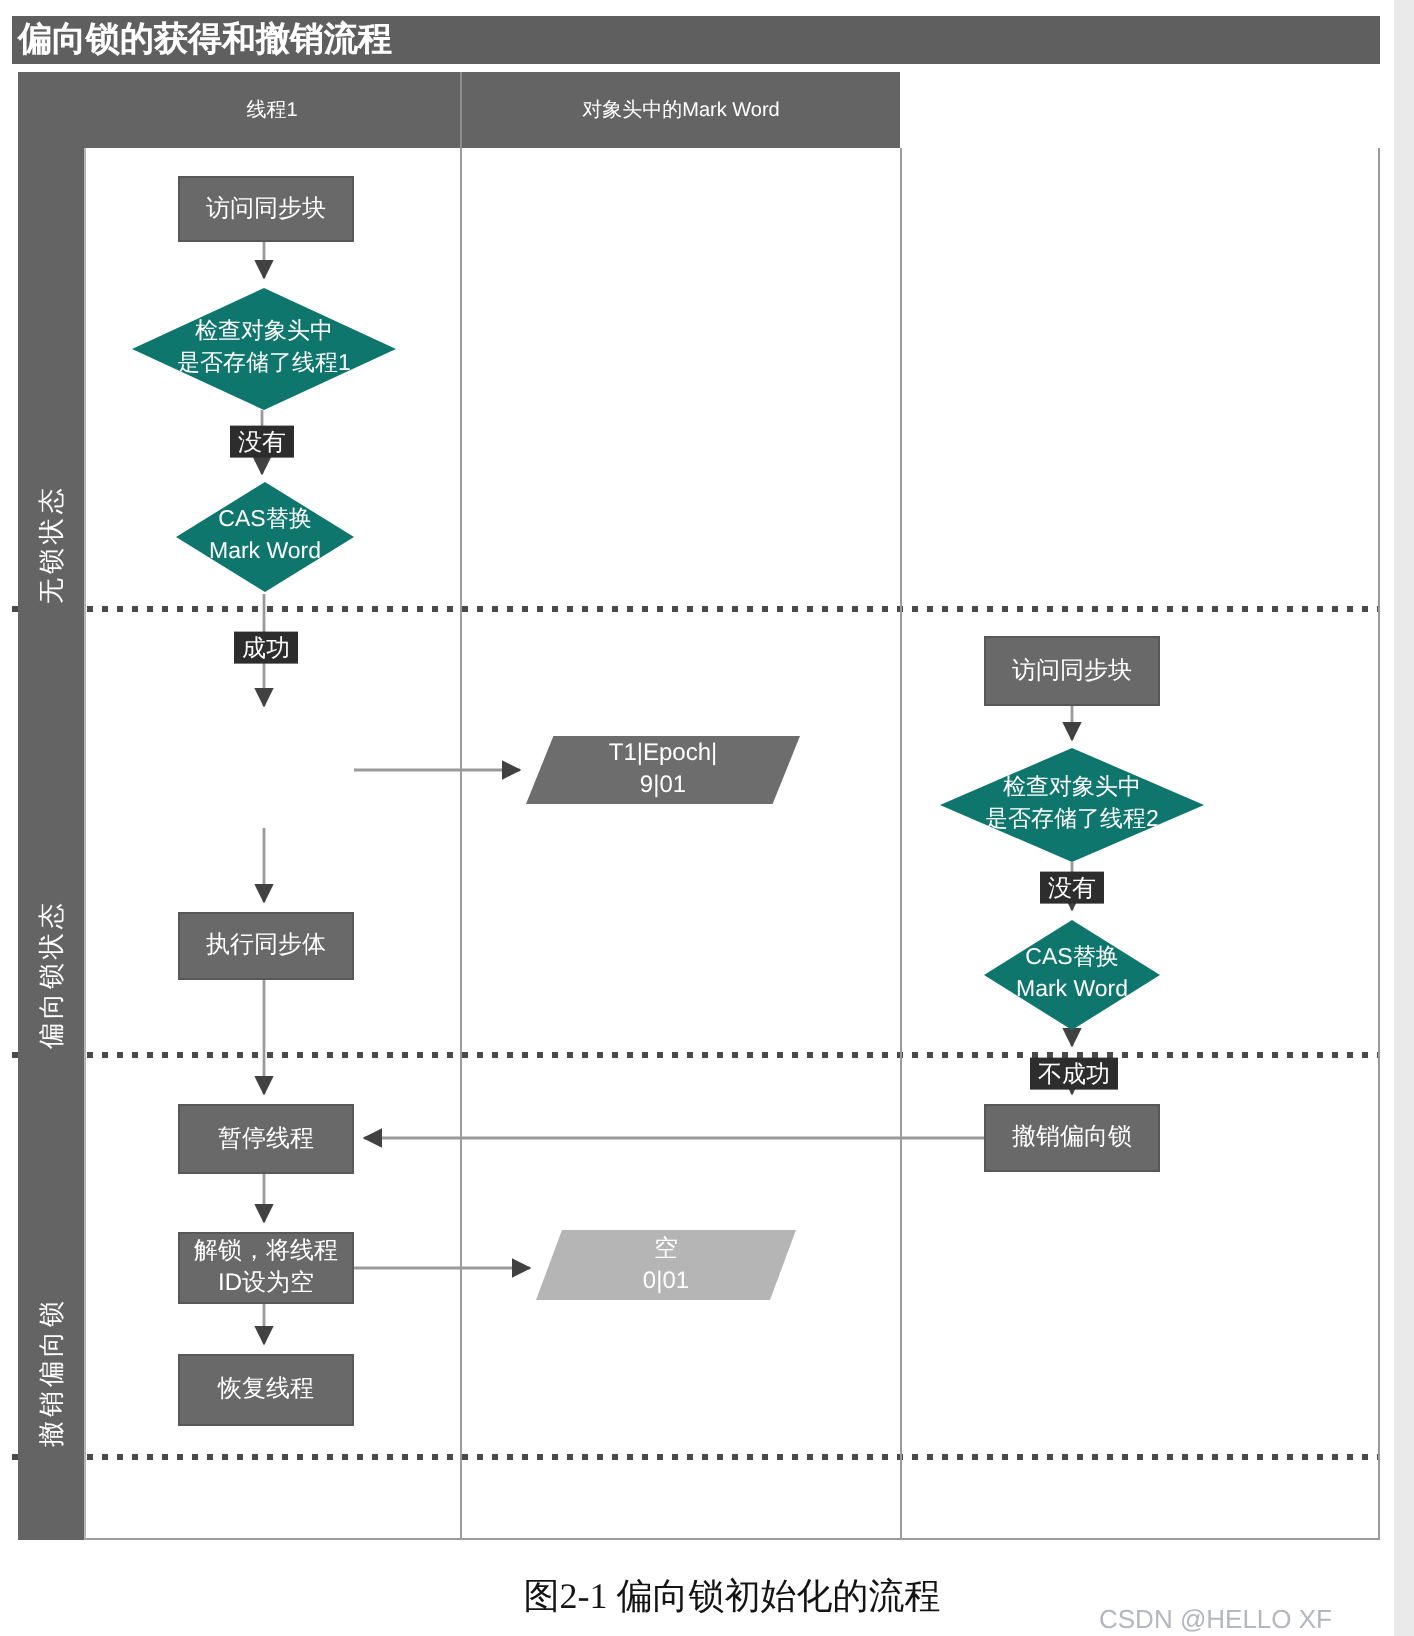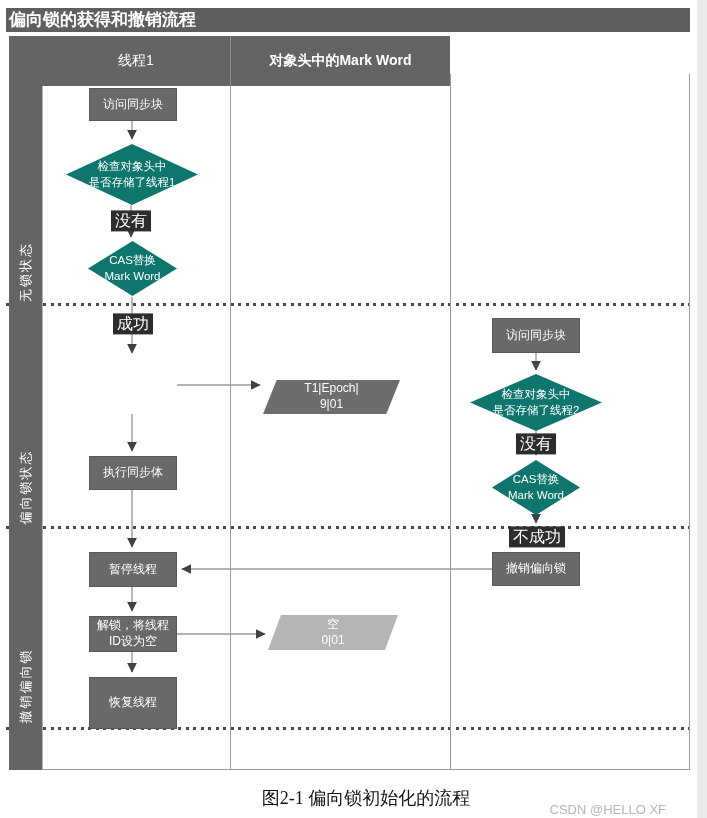--- a/index.html
+++ b/index.html
@@ -8,41 +8,41 @@
   .right-strip{position:absolute;left:697px;top:0;width:10px;height:818px;background:#eaeaea;z-index:0;}
   .title-bar{position:absolute;left:6px;top:8px;width:684px;height:24px;background:#5f5f5f;color:#fff;
              font-size:17px;font-weight:bold;line-height:24px;padding-left:3px;box-sizing:border-box;z-index:2;}
   
   .dash{position:absolute;left:6px;width:684px;height:3px;z-index:1;
         background:repeating-linear-gradient(90deg,#4a4a4a 0 3px,transparent 3px 7.5px);}
   .dash1{top:303px;} .dash2{top:526px;} .dash3{top:727px;}
   .sidebar{position:absolute;left:9px;top:36px;width:33px;height:734px;background:#646464;z-index:2;}
   .rot-label{position:absolute;color:#fff;font-size:13px;white-space:nowrap;letter-spacing:2px;
              transform:translate(-50%,-50%) rotate(-90deg);z-index:3;}
-  .hdr{position:absolute;top:36px;height:50px;background:#646464;color:#fff;font-size:14px;
+  .hdr{position:absolute;top:36px;height:38px;background:#646464;color:#fff;font-size:10px;
        display:flex;align-items:center;justify-content:center;box-sizing:border-box;z-index:2;}
   .hdr2,.hdr3{border-left:1px solid #8d8d8d;}
   .frame{position:absolute;left:42px;top:74px;width:648px;height:696px;box-sizing:border-box;
          border-right:1px solid #9c9c9c;border-bottom:1px solid #9c9c9c;border-left:1px solid #b5b5b5;z-index:1;}
   .vdiv{position:absolute;top:74px;width:1px;height:696px;background:#9c9c9c;z-index:1;}
   svg.wires{position:absolute;left:0;top:0;z-index:4;pointer-events:none;}
   .node{position:absolute;background:#696969;border:1px solid #585858;color:#fff;font-size:12px;
         display:flex;flex-direction:column;align-items:center;justify-content:center;
         text-align:center;line-height:1.3;box-sizing:border-box;z-index:5;}
   .diamond{position:absolute;background:#0f766e;color:#fff;font-size:11.5px;
            clip-path:polygon(50% 0,100% 50%,50% 100%,0 50%);
            display:flex;flex-direction:column;align-items:center;justify-content:center;
            text-align:center;line-height:1.35;z-index:5;}
   .para{position:absolute;color:#fff;font-size:12px;
         clip-path:polygon(10% 0,100% 0,90% 100%,0 100%);
         display:flex;flex-direction:column;align-items:center;justify-content:center;
         text-align:center;line-height:1.3;z-index:5;}
-  .para-dark{background:#6d6d6d;margin-top:12px;}
+  .para-dark{background:#6d6d6d;}
   .para-light{background:#b5b5b5;}
-  .chip{position:absolute;background:#2d2d2d;color:#fff;font-size:16px;padding:1px 4px;
+  .chip{position:absolute;background:#2d2d2d;color:#fff;font-size:12px;padding:1px 4px;
         white-space:nowrap;transform:translate(-50%,-50%);z-index:6;line-height:1.2;}
   .caption{position:absolute;left:42px;top:786px;width:648px;text-align:center;color:#141414;
            font-size:18px;font-family:"Liberation Serif","DejaVu Serif",serif;z-index:2;}
   .watermark{position:absolute;right:41px;top:790px;color:#b4b7bb;font-size:13px;z-index:2;margin-top:12px;}
   .line{display:block;}
 </style>
 </head>
 <body>
 
 <div class="stage">
@@ -54,21 +54,21 @@
   <div class="dash dash1"></div>
   <div class="dash dash2"></div>
   <div class="dash dash3"></div>
 
   <div class="sidebar"></div>
   <div class="rot-label" style="left:26px;top:272px;">无锁状态</div>
   <div class="rot-label" style="left:26px;top:487px;">偏向锁状态</div>
   <div class="rot-label" style="left:26px;top:686px;">撤销偏向锁</div>
 
   <div class="hdr hdr1" style="left:42px;width:188px;">线程1</div>
-  <div class="hdr hdr2" style="left:230px;width:220px;font-weight:bold;">对象头中的Mark Word</div>
+  <div class="hdr hdr2" style="left:230px;width:220px;">对象头中的Mark Word</div>
 
   <div class="frame"></div>
   <div class="vdiv" style="left:230px;"></div>
   <div class="vdiv" style="left:450px;"></div>
 
   <svg class="wires" width="707" height="818">
     <defs>
       <marker id="ah" markerWidth="8" markerHeight="8" refX="6.5" refY="3.5" orient="auto">
         <path d="M0,0 L7,3.5 L0,7 Z" fill="#414141"></path>
       </marker>
@@ -116,21 +116,21 @@
 
   <div class="node" style="left:89px;top:456px;width:88px;height:34px;">
     <span class="line">执行同步体</span>
   </div>
 
   <div class="node" style="left:89px;top:616px;width:88px;height:36px;">
     <span class="line">解锁，将线程</span>
     <span class="line">ID设为空</span>
   </div>
 
-  <div class="node" style="left:89px;top:677px;width:88px;height:52px;">
+  <div class="node" style="left:89px;top:677px;width:88px;height:36px;">
     <span class="line">恢复线程</span>
   </div>
 
   <div class="para para-dark" style="left:263px;top:368px;width:137px;height:34px;">
     <span class="line">T1|Epoch|</span>
     <span class="line">9|01</span>
   </div>
 
   <div class="para para-light" style="left:268px;top:615px;width:130px;height:35px;">
     <span class="line">空</span>

